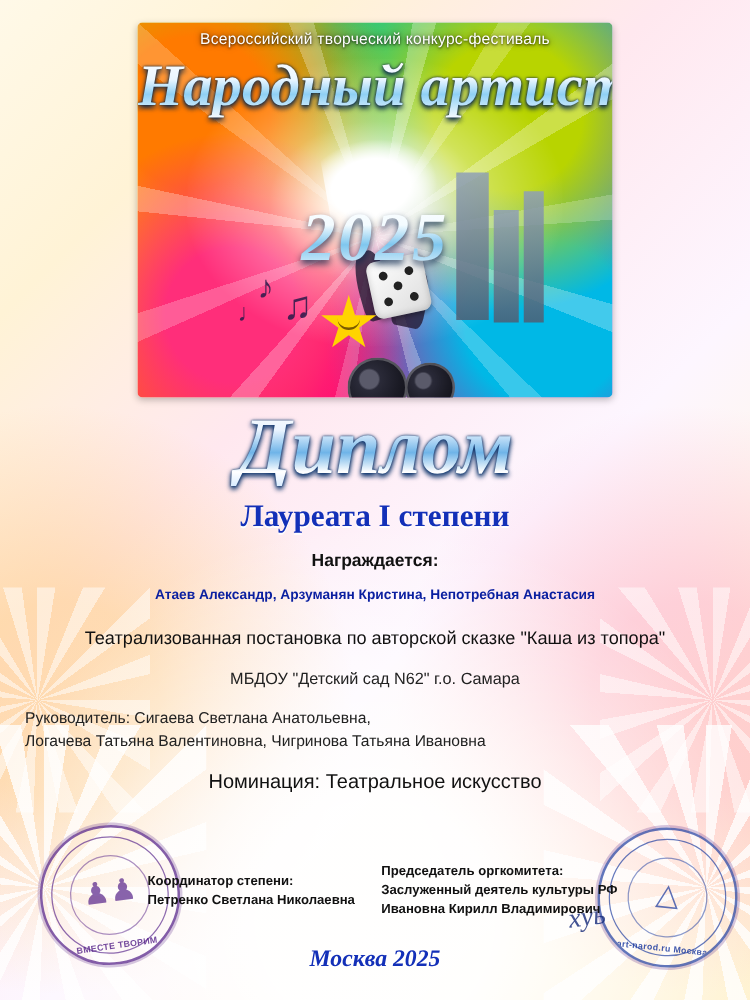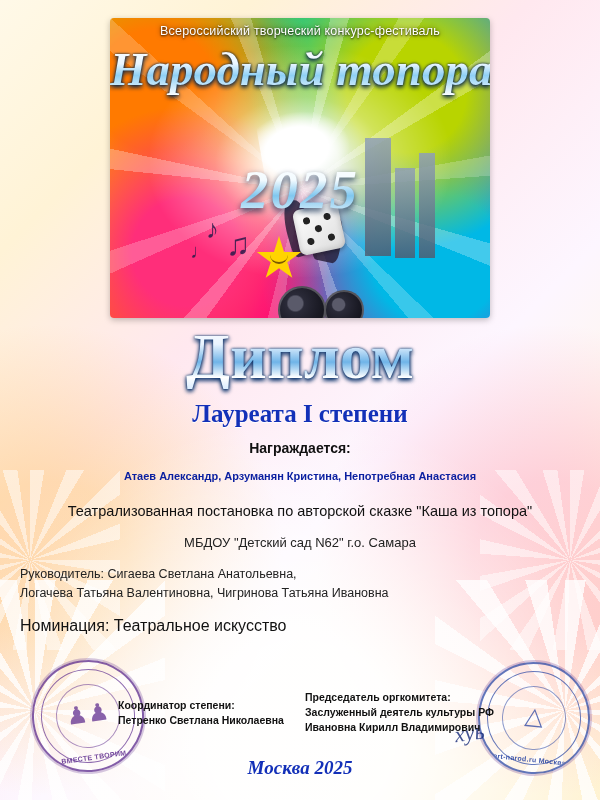--- a/index.html
+++ b/index.html
@@ -134,21 +134,21 @@
   .star-shape:after{
     content:"";position:absolute;left:14px;top:18px;width:18px;height:8px;
     border-bottom:2px solid #7a5a00;border-radius:0 0 9px 9px;
   }
   .bldg{position:absolute;background:linear-gradient(180deg,#8fa0b5,#4e5d72);opacity:.85;}
 
   
   .diplom{
     position:absolute;top:325px;left:0;right:0;text-align:center;
     font-family:"Liberation Serif", serif;
-    font-size:64px;font-weight:bold;
+    font-size:64px;font-weight:bold;font-style:italic;
     background:linear-gradient(180deg,#ffffff 0%,#eaf4ff 30%,#6fb4e8 58%,#ffffff 82%,#d9ecff 100%);
     -webkit-background-clip:text;background-clip:text;-webkit-text-fill-color:transparent;
     filter:drop-shadow(0 2px 2px rgba(10,50,110,.85)) drop-shadow(0 0 1px #0a3264);
     line-height:1;
   }
   .laureat{
     position:absolute;top:400px;left:0;right:0;text-align:center;
     font-family:"Liberation Serif", serif;
     font-size:25px;font-weight:bold;color:#1330b8;
     text-shadow:0 1px 0 rgba(255,255,255,.9);
@@ -167,21 +167,21 @@
   }
   .org{
     position:absolute;top:535px;left:20px;right:20px;text-align:center;
     font-size:13px;color:#222;
   }
   .leaders{
     position:absolute;top:565px;left:20px;right:20px;text-align:left;
     font-size:12.5px;color:#222;line-height:1.5;
   }
   .nomination{
-    position:absolute;top:617px;left:20px;right:20px;text-align:left;
+    position:absolute;top:617px;left:20px;right:20px;text-align:center;
     font-size:16px;color:#111;
   }
 
   
   .sig{
     position:absolute;font-size:10.5px;color:#111;line-height:1.45;font-weight:bold;
   }
   .sig-left{left:118px;top:698px;text-align:left;}
   .sig-right{left:305px;top:690px;text-align:left;}
   .sig .role{font-weight:bold;}
@@ -252,21 +252,21 @@
       <i style="left:9px;top:30px;"></i>
         <i style="left:30px;top:30px;"></i>
     </div>
 
     <div class="star-shape" style="left:146px;top:218px;"></div>
 
     <div class="disc" style="left:168px;top:268px;width:44px;height:44px;"></div>
     <div class="disc" style="left:214px;top:272px;width:36px;height:36px;"></div>
 
     <div class="poster-top">Всероссийский творческий конкурс-фестиваль</div>
-    <div class="poster-title">Народный топора</div>
+    <div class="poster-title">Народный артист</div>
     <div class="poster-year">2025</div>
   </div>
 
   <div class="diplom">Диплом</div>
   <div class="laureat">Лауреата I степени</div>
   <div class="awarded">Награждается:</div>
   <div class="names">Атаев Александр, Арзуманян Кристина, Непотребная Анастасия</div>
   <div class="work">Театрализованная постановка по авторской сказке "Каша из топора"</div>
   <div class="org">МБДОУ "Детский сад N62" г.о. Самара</div>
   <div class="leaders">

